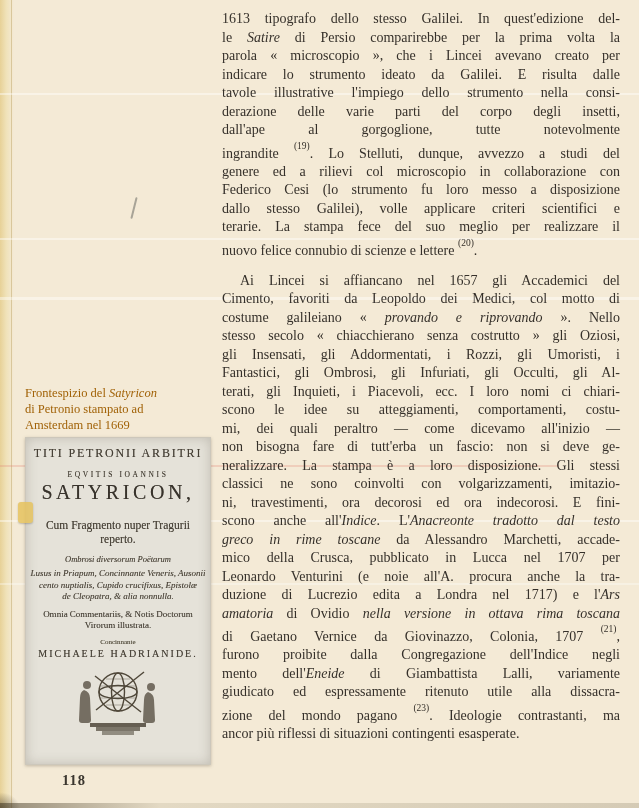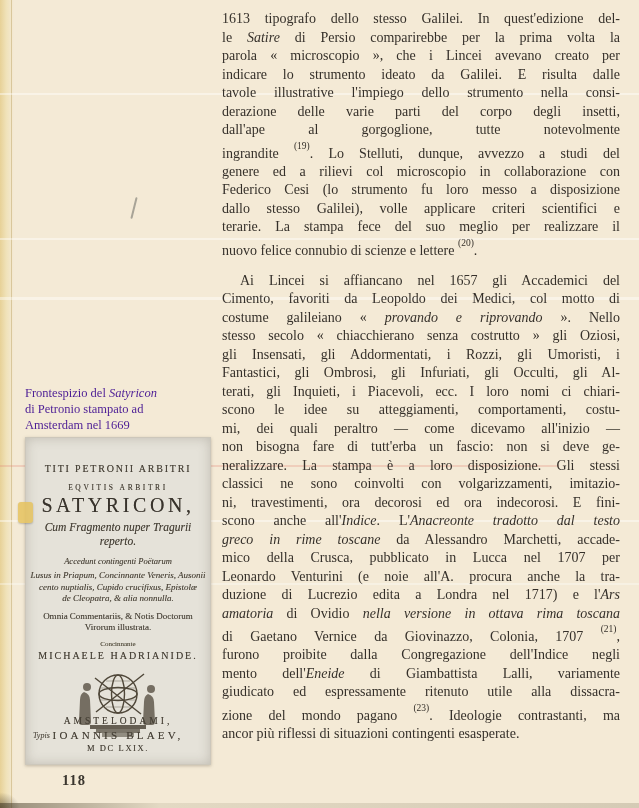--- a/index.html
+++ b/index.html
@@ -29,38 +29,38 @@
   .text-col{position:absolute;left:222px;top:10px;width:398px;font-size:14px;}
   .para + .para{margin-top:12px;}
   .tline{line-height:18.5px;text-align:justify;text-align-last:justify;white-space:normal;}
   .tline.last{text-align:left;text-align-last:left;}
   .para.indent .tline:first-child{text-indent:18px;}
   .tline i{font-style:italic;}
   .tline sup, .cap-line sup{font-size:9.5px;position:relative;top:-3px;letter-spacing:0;}
 
   
   .caption{position:absolute;left:25px;top:385px;width:195px;
-    font-size:12.5px;line-height:16px;color:#4c1d95;}
+    font-size:12.5px;line-height:16px;color:#a16207;}
   .cap-line i{font-style:italic;}
 
   
   .plate{position:absolute;left:25px;top:437px;width:186px;height:328px;
     background:#e5e2d9;
     border:1px solid rgba(130,120,100,0.25);
     box-sizing:border-box;
     box-shadow:inset 0 0 12px rgba(100,95,80,0.28), 0 1px 3px rgba(100,90,70,0.35);
     text-align:center;color:#453f35;
     text-shadow:0 0 0.6px rgba(70,63,52,0.55);
   }
   .tape{position:absolute;left:-8px;top:64px;width:15px;height:21px;
     background:#e6c35f;opacity:0.85;border-radius:3px;box-shadow:0 1px 2px rgba(0,0,0,0.25);}
-  .fp-author{margin-top:25px;font-size:10px;letter-spacing:1.8px;}
+  .fp-author{margin-top:8px;font-size:12px;letter-spacing:1.8px;}
   .fp-rank{margin-top:9px;font-size:7.5px;letter-spacing:2.6px;}
   .fp-title{margin-top:2px;font-size:20px;letter-spacing:3.6px;color:#38332c;text-align:center;}
-  .fp-subtitle{margin-top:3px;font-size:11.5px;font-style:italic;}
+  .fp-subtitle{margin-top:14px;font-size:11.5px;}
   .fp-subtitle .fp-line{line-height:14px;}
   .fp-accedunt{margin-top:8px;font-size:8.5px;font-style:italic;color:#4e473c;}
   .fp-lusus{margin-top:4px;font-size:9px;font-style:italic;color:#4e473c;}
   .fp-lusus .fp-line{line-height:11.5px;}
   .fp-omnia{margin-top:6px;font-size:9px;color:#4a443a;}
   .fp-omnia .fp-line{line-height:11.5px;}
   .fp-concinnante{margin-top:6px;font-size:7px;color:#56503f;}
   .fp-editor{margin-top:2px;font-size:10px;letter-spacing:2px;}
   .fp-device{margin-top:7px;}
   .fp-imprint{position:absolute;left:0;right:0;bottom:11px;}
@@ -137,27 +137,27 @@
     <figcaption class="caption">
         <div class="cap-line">Frontespizio del <i>Satyricon</i></div>
         <div class="cap-line">di Petronio stampato ad</div>
         <div class="cap-line">Amsterdam nel 1669</div>
       </figcaption>
 
     <div class="plate">
       <div class="tape"></div>
 
       <div class="fp-author">TITI PETRONII ARBITRI</div>
-      <div class="fp-rank">EQVITIS ARBITRI</div>
+      <div class="fp-rank">EQVITIS IOANNIS</div>
       <div class="fp-title">SATYRICON,</div>
       <div class="fp-subtitle">
           <div class="fp-line">Cum Fragmento nuper Tragurii</div>
           <div class="fp-line">reperto.</div>
         </div>
-      <div class="fp-accedunt">Accedunt contingenti Poëtarum</div>
+      <div class="fp-accedunt">Ombrosi diversorum Poëtarum</div>
       <div class="fp-lusus">
           <div class="fp-line">Lusus in Priapum, Concinnante Veneris, Ausonii</div>
           <div class="fp-line">cento nuptialis, Cupido crucifixus, Epistolæ</div>
           <div class="fp-line">de Cleopatra, &amp; alia nonnulla.</div>
         </div>
       <div class="fp-omnia">
           <div class="fp-line">Omnia Commentariis, &amp; Notis Doctorum</div>
           <div class="fp-line">Virorum illustrata.</div>
         </div>
       <div class="fp-concinnante">Concinnante</div>
@@ -183,28 +183,20 @@
             <circle cx="17" cy="19" r="4" opacity="0.75"></circle>
             <path d="M78,26 q-4,2 -4,8 l-1,20 q0,3 3,3 l6,0 q3,0 3,-3 l-1,-20 q0,-6 -6,-8 z" opacity="0.75"></path>
             <circle cx="81" cy="21" r="4" opacity="0.75"></circle>
             <rect x="20" y="57" width="56" height="4" opacity="0.85"></rect>
             <rect x="26" y="61" width="44" height="4" opacity="0.7"></rect>
             <rect x="32" y="65" width="32" height="4" opacity="0.55"></rect>
           </g>
         </svg>
       </div>
 
-      <div class="fp-imprint">
-        <div class="fp-city">AMSTELODAMI,</div>
-        <div class="fp-printer-line">
-          <span class="fp-typis">Typis</span>
-          <span>IOANNIS BLAEV,</span>
-        </div>
-        <div class="fp-year">M DC LXIX.</div>
-      </div>
     </div>
   </figure>
 
   <div class="page-number">118</div>
 
   <div class="corner-smudge"></div>
   <div class="bottom-edge"></div>
 </div>
 
 </body></html>

